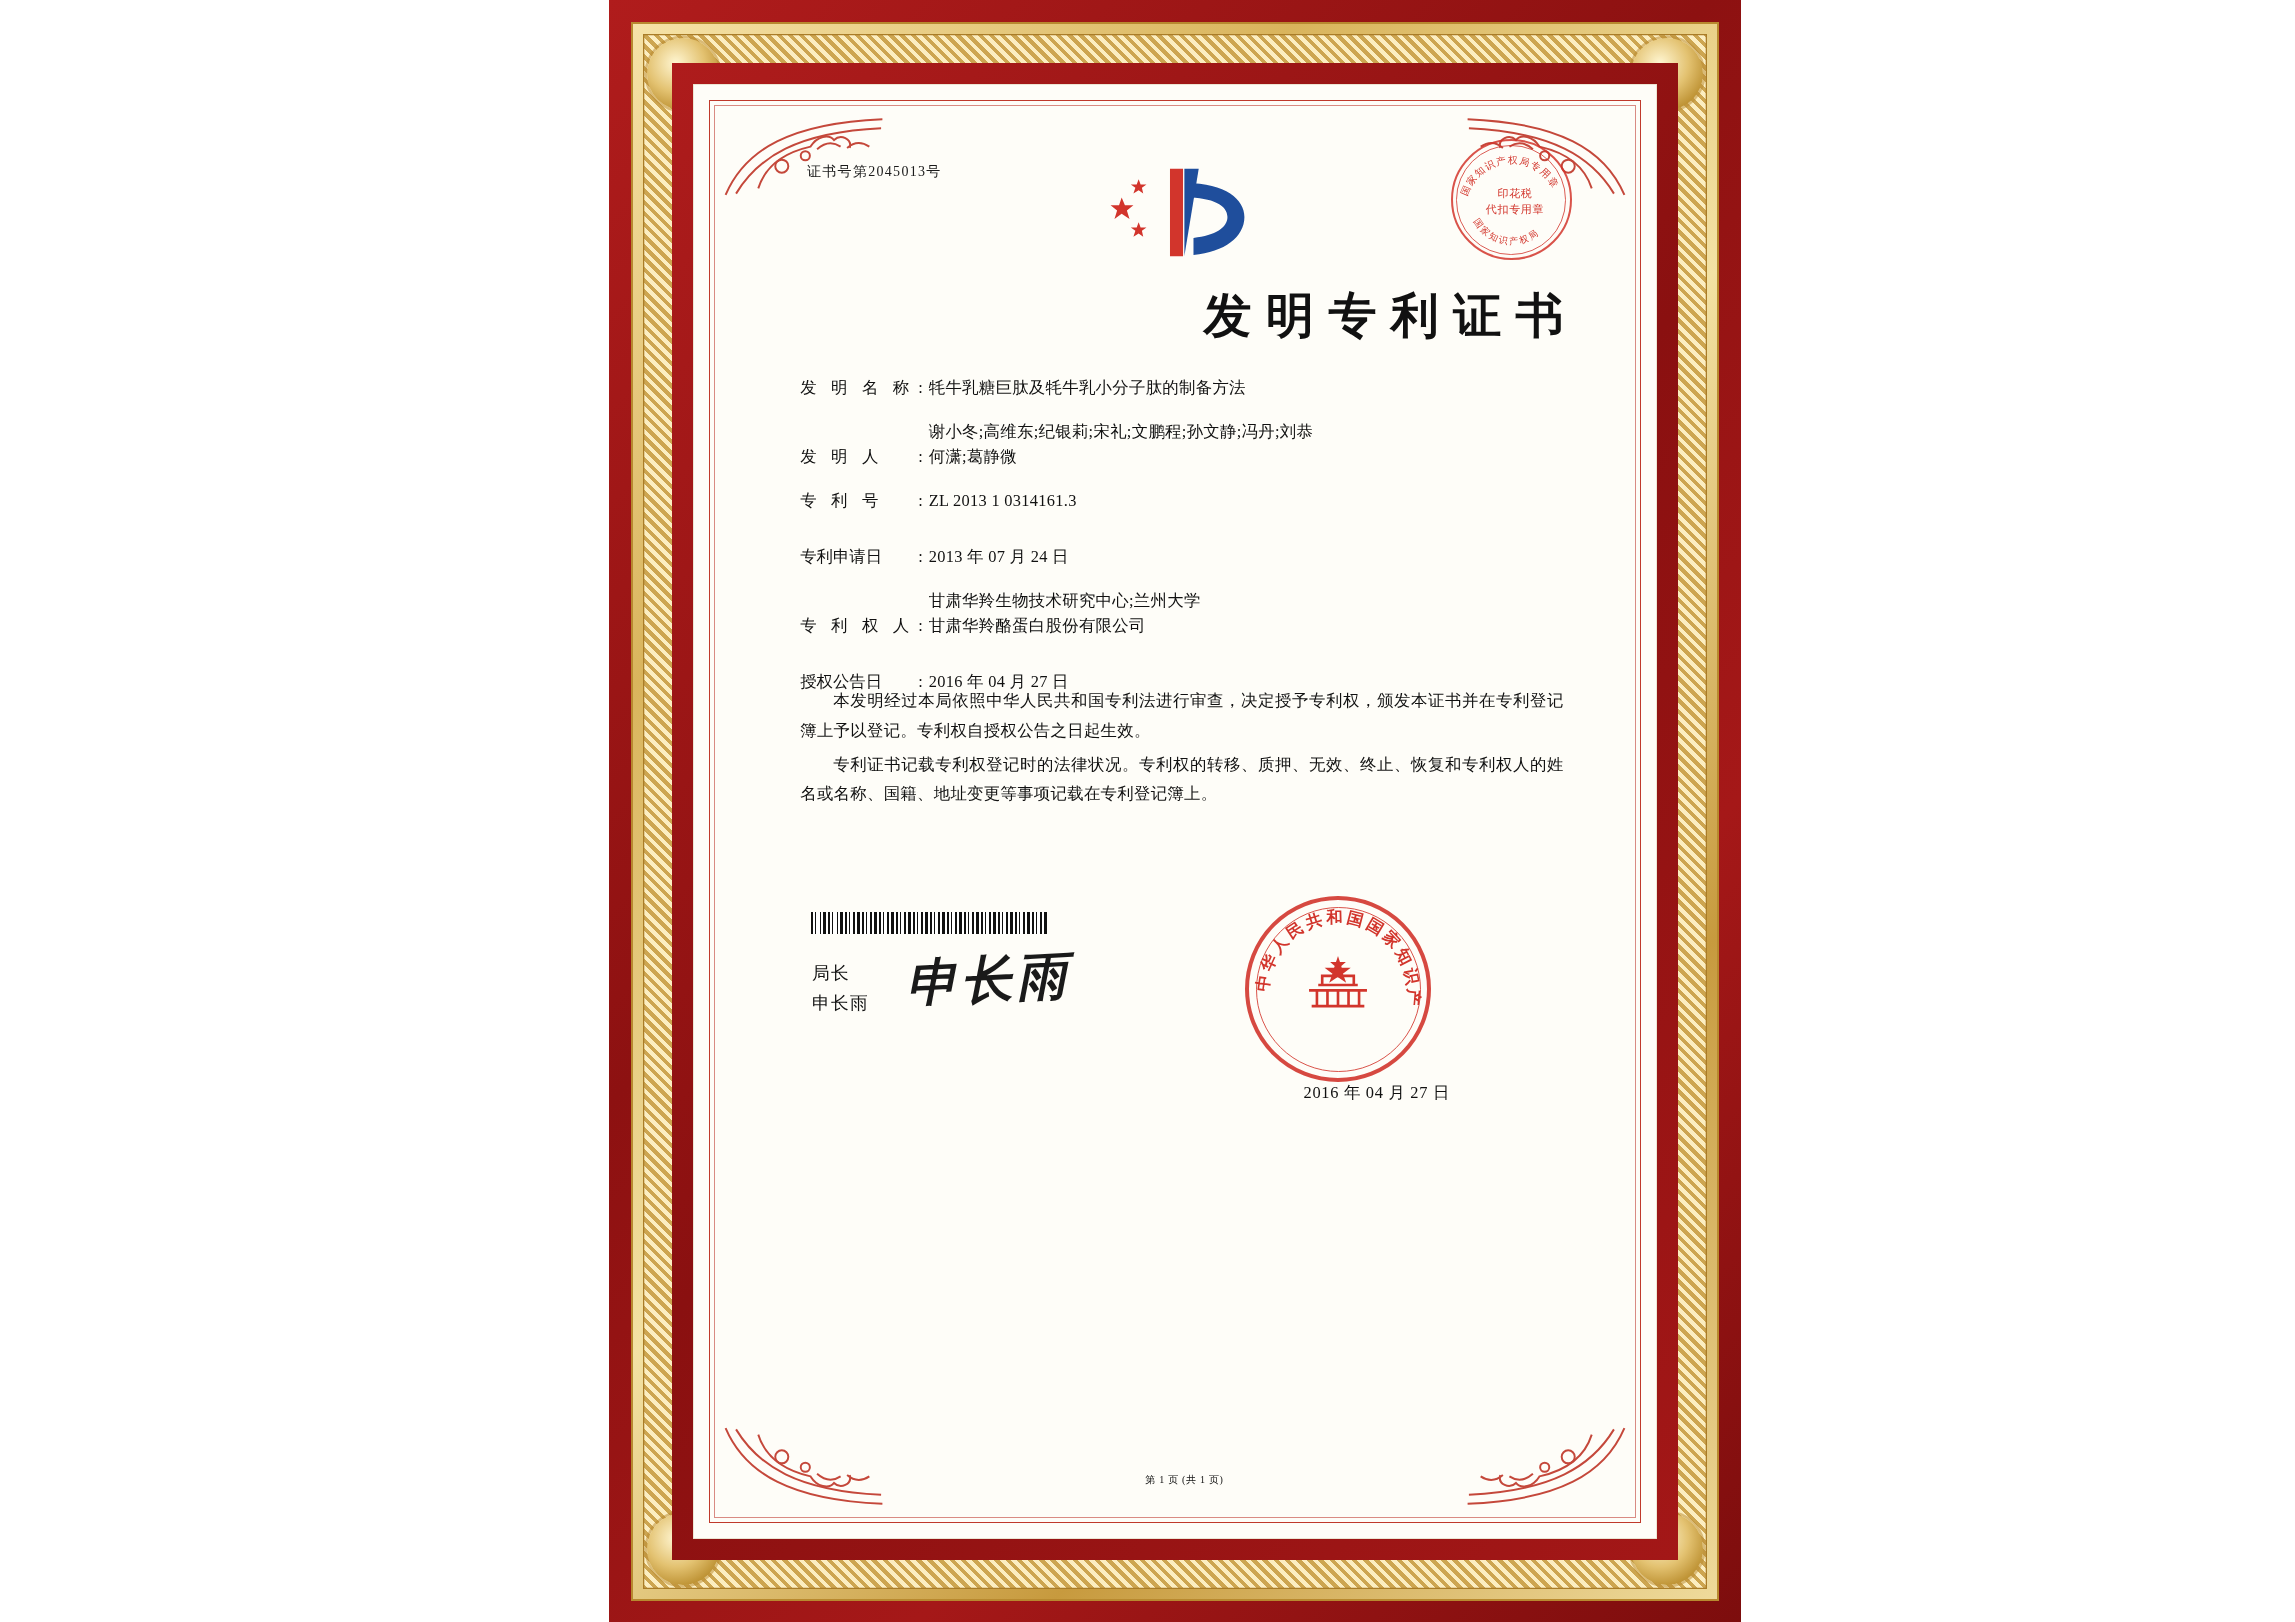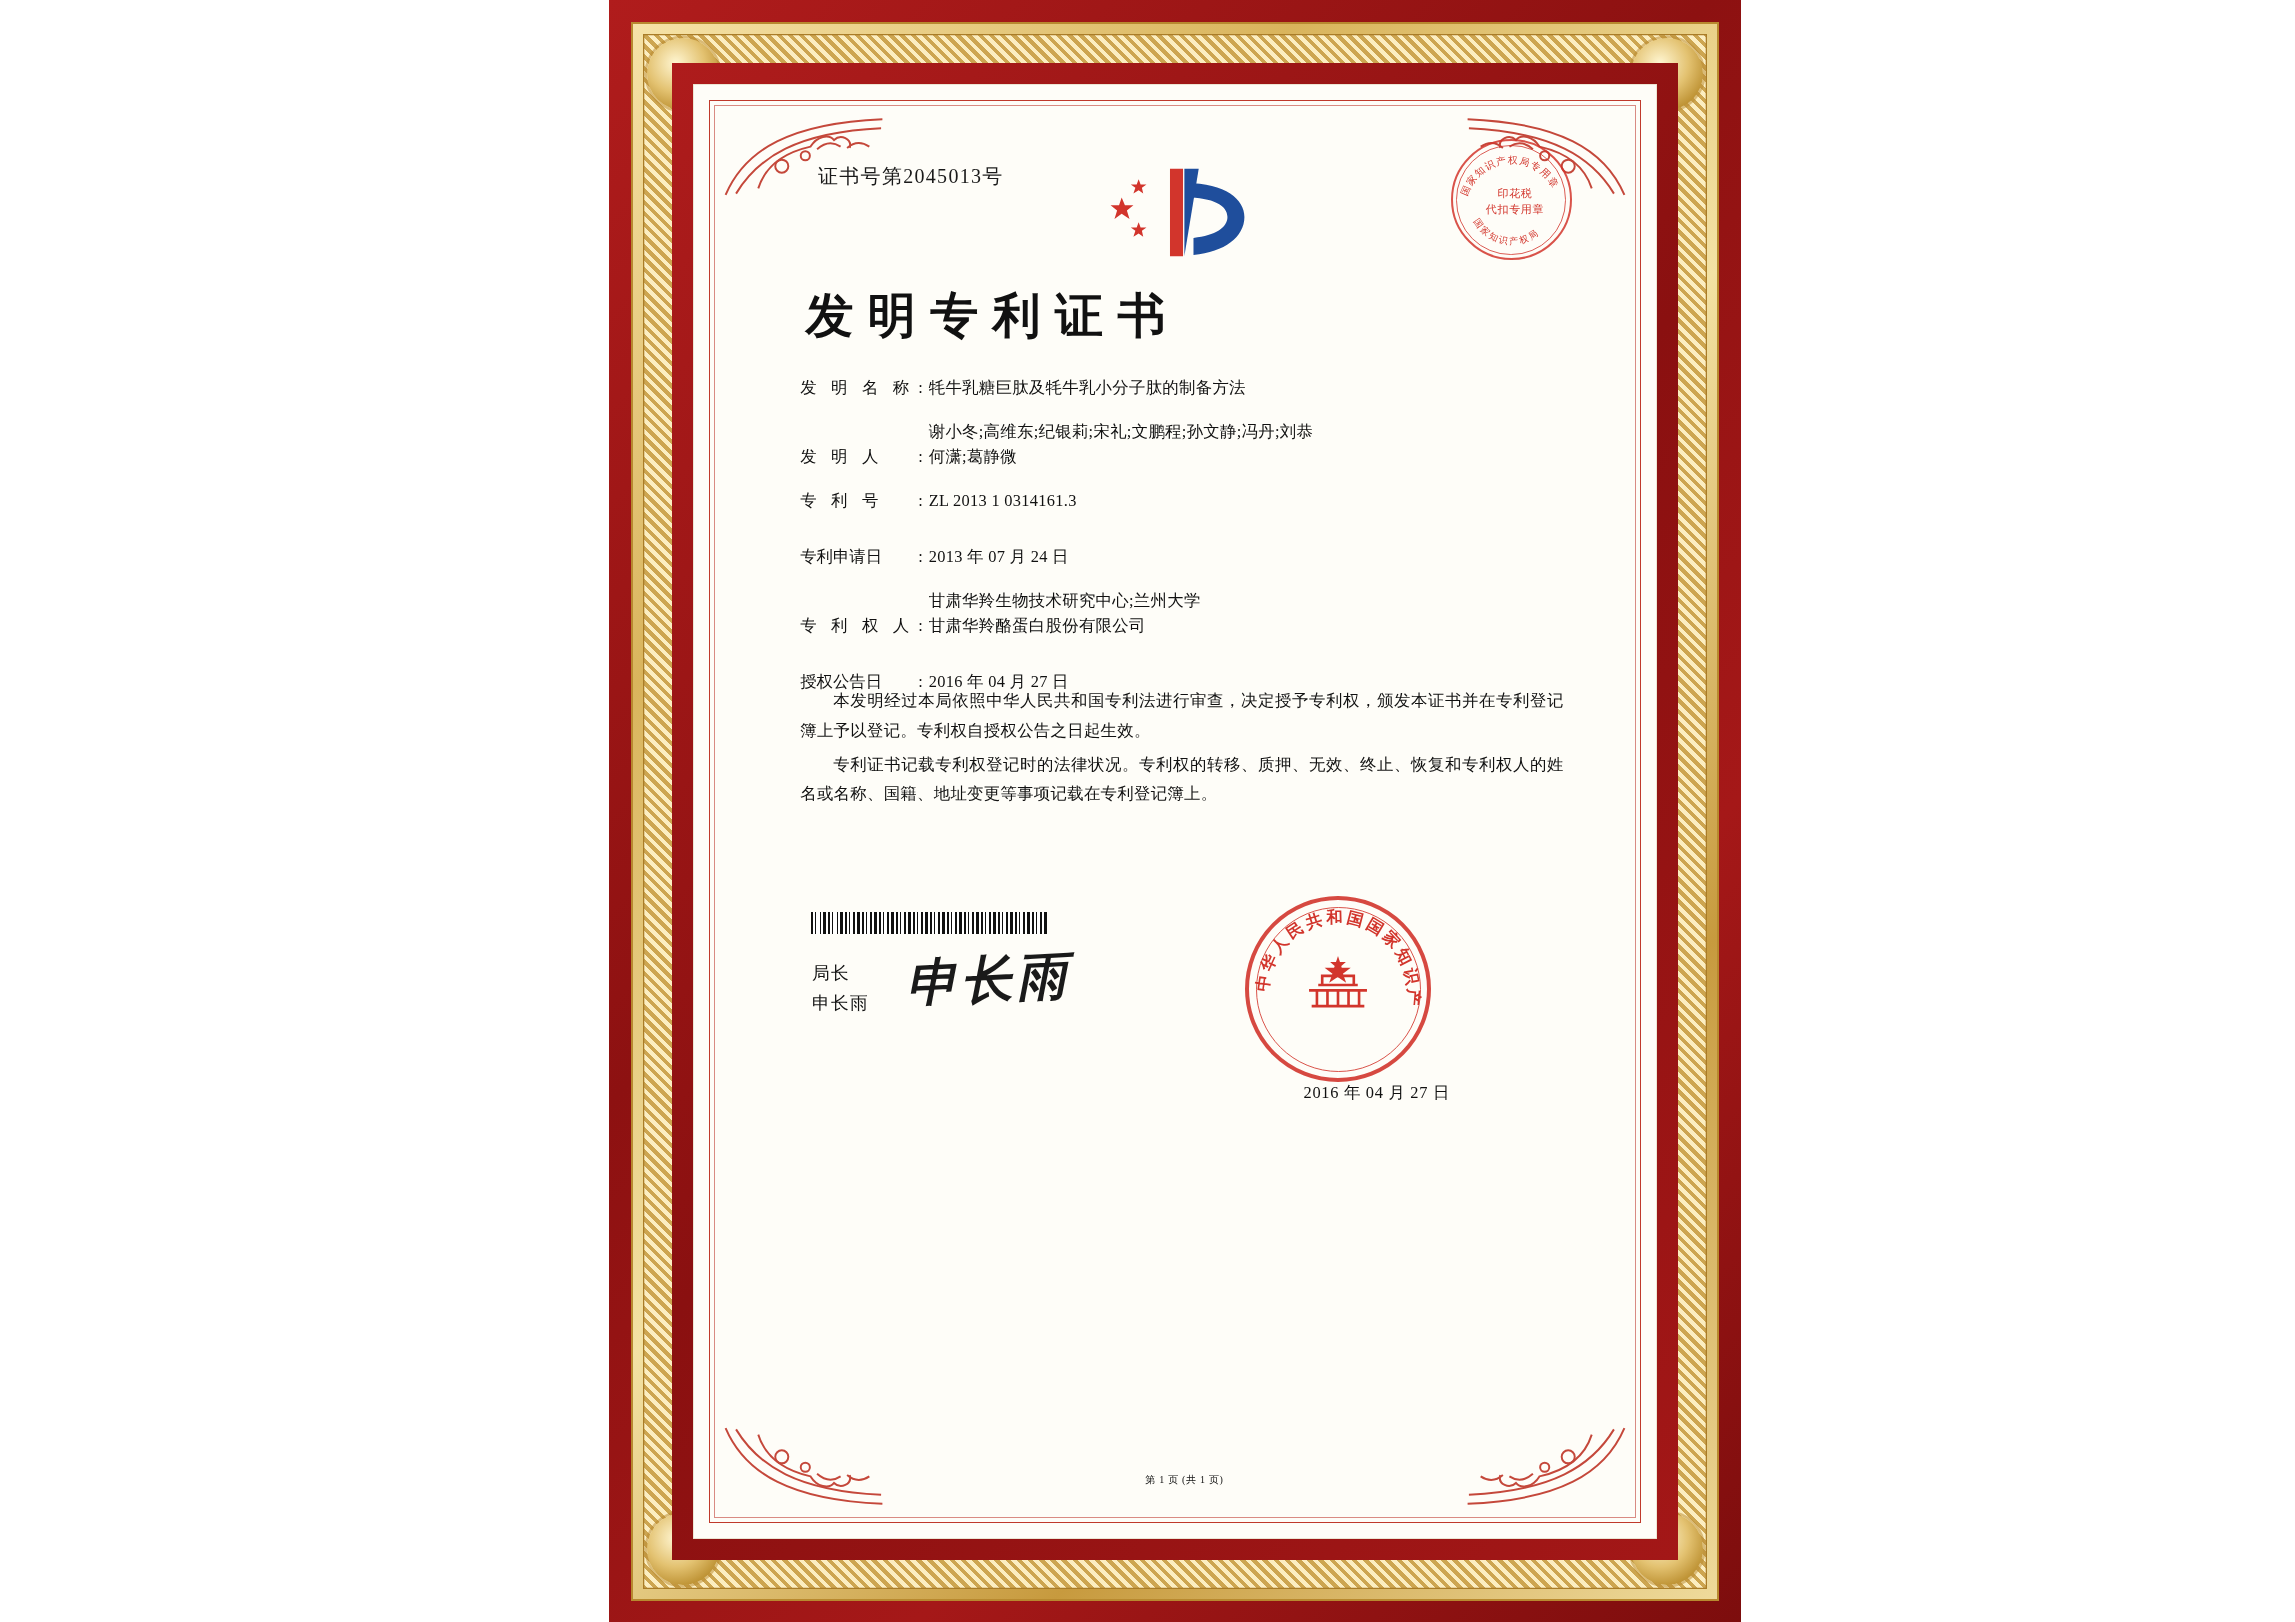--- a/index.html
+++ b/index.html
@@ -107,25 +107,25 @@
   
   .content {
     position: absolute;
     left: 98px;
     top: 79px;
     right: 79px;
     bottom: 59px;
   }
 
   .cert-no {
-    font-size: 20px;
+    font-size: 14px;
     color: #1a1a1a;
     letter-spacing: 1.3px;
     font-family: "Liberation Serif", serif;
-    margin-left: 27px;
+    margin-left: 16px;
   }
 
   
   .logo {
     position: absolute;
     left: 50%;
     top: -6.5px;
     transform: translateX(-50%);
     width: 151px;
     height: 111px;
@@ -159,21 +159,21 @@
     color: #d2352c;
     font-size: 11px;
     line-height: 1.45;
     letter-spacing: 0.7px;
   }
 
   .main-title {
     position: absolute;
     left: 0; right: 0;
     top: 121px;
-    text-align: left;
+    text-align: right;
     font-size: 48px;
     font-weight: 700;
     letter-spacing: 14.4px;
     color: #111;
     font-family: Liberation Mono, monospace;
     text-indent: 14.4px;
   }
 
   .fields {
     position: absolute;

